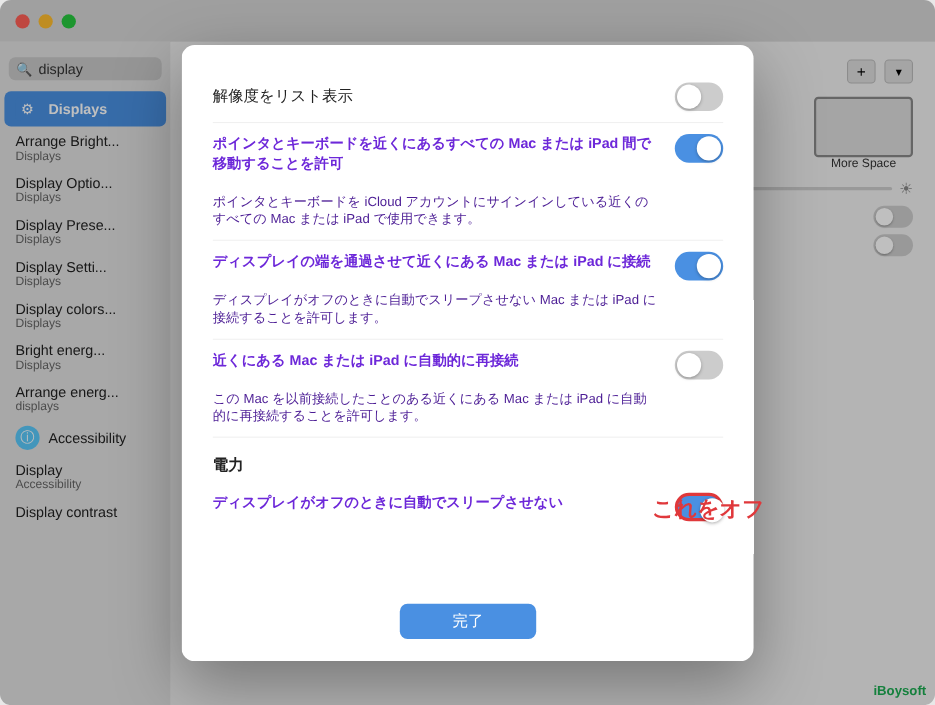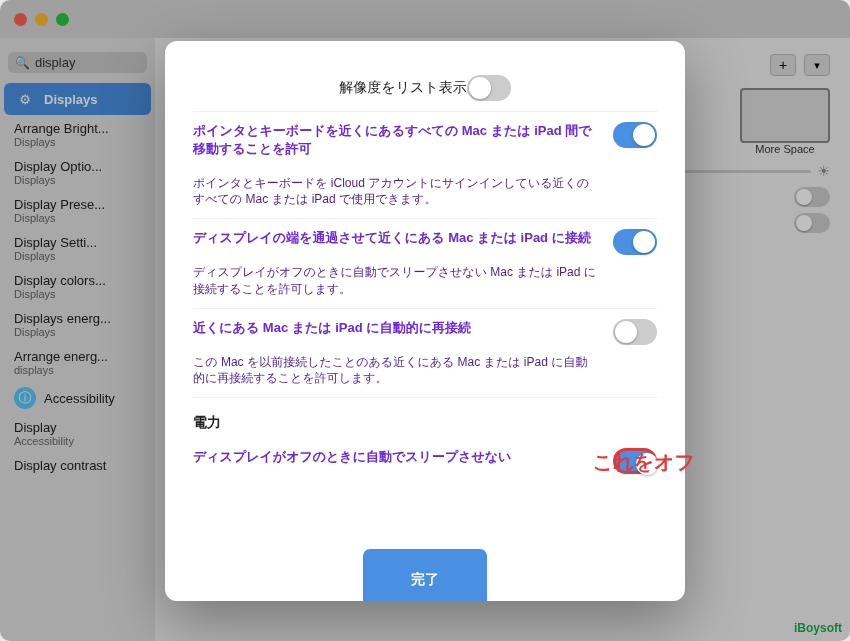--- a/index.html
+++ b/index.html
@@ -200,21 +200,21 @@
       max-height: 560px;
       padding: 24px 28px 20px;
       box-shadow: 0 20px 60px rgba(0,0,0,0.35);
       overflow-y: auto;
     }
 
     
     .modal-row {
       display: flex;
       align-items: center;
-      justify-content: center;
+      justify-content: space-between;
       padding: 10px 0;
       border-bottom: 1px solid #f0f0f0;
     }
     .modal-row:last-child { border-bottom: none; }
     .modal-row-label {
       font-size: 14px;
       color: #222;
     }
     .section-title {
       font-size: 14px;
@@ -266,24 +266,24 @@
     .modal-footer {
       display: flex;
       justify-content: center;
       margin-top: 20px;
     }
     .complete-btn {
       background: #4a90e2;
       color: #fff;
       border: none;
       border-radius: 7px;
-      padding: 22px 48px;
+      padding: 7px 48px;
       font-size: 14px;
       cursor: pointer;
-      font-weight: 700;
+      font-weight: 400;
       margin-top: 45px;
     }
 
     
     .annotation {
       position: absolute;
       font-size: 20px;
       font-weight: 700;
       color: #e0383b;
       z-index: 201;
@@ -355,21 +355,21 @@
 
     <div class="sidebar-item">
       <div class="item-texts">
         <span class="item-label">Display colors...</span>
         <span class="item-sub">Displays</span>
       </div>
     </div>
 
     <div class="sidebar-item">
       <div class="item-texts">
-        <span class="item-label">Displays energ...</span>
+        <span class="item-label">Bright energ...</span>
         <span class="item-sub">Displays</span>
       </div>
     </div>
 
     <div class="sidebar-item">
       <div class="item-texts">
         <span class="item-label">Arrange energ...</span>
         <span class="item-sub">displays</span>
       </div>
     </div>

